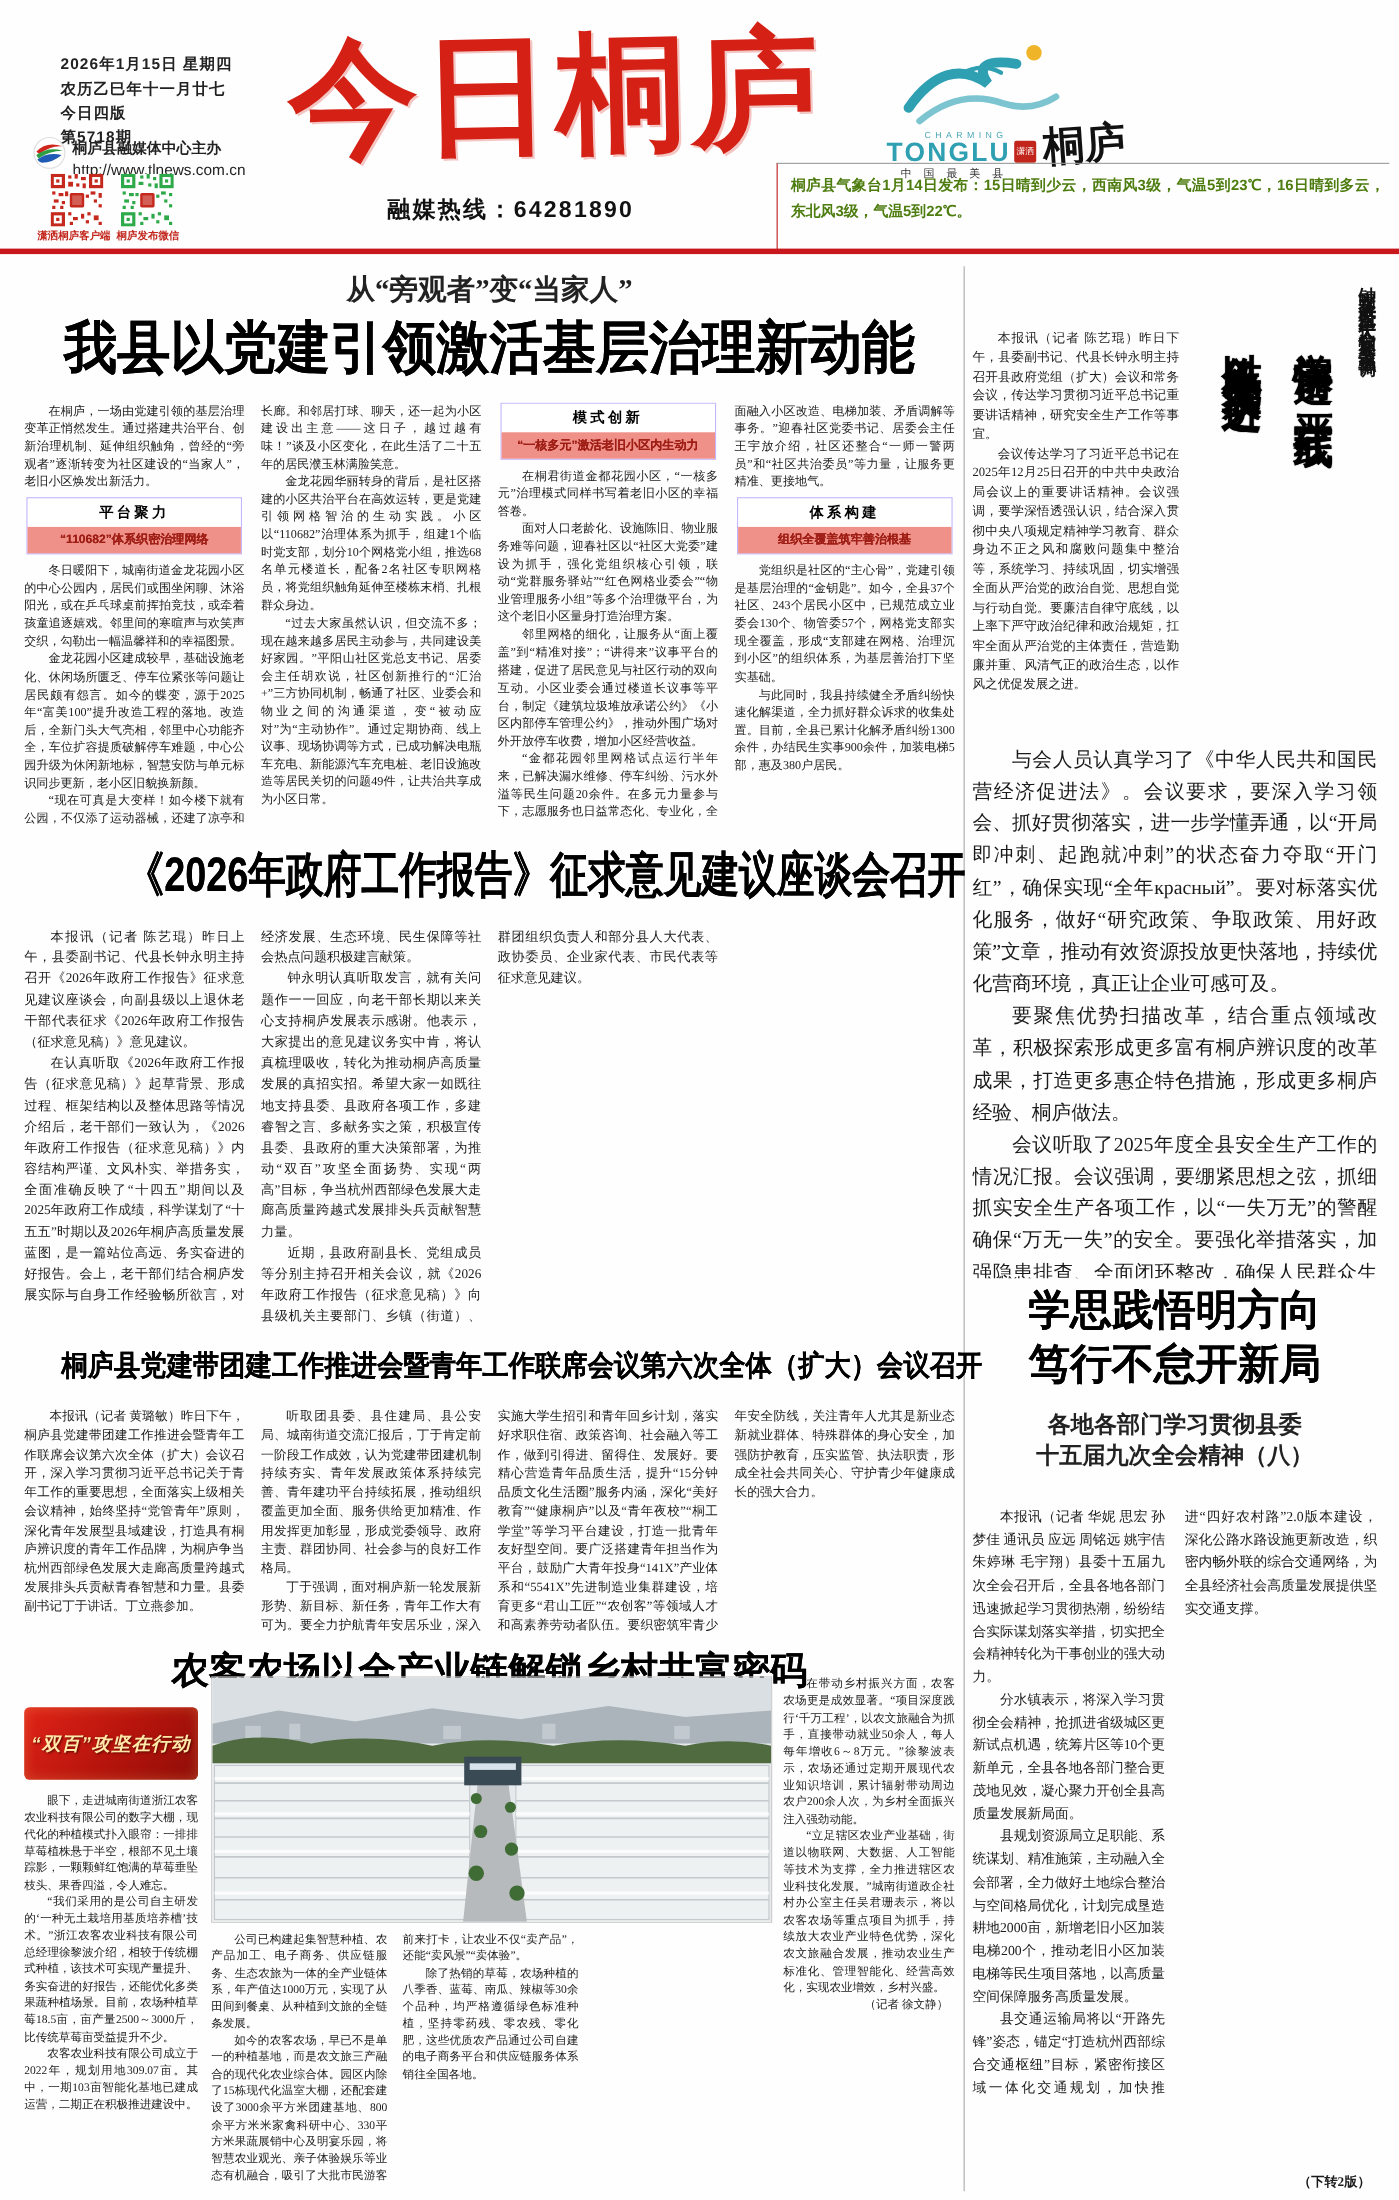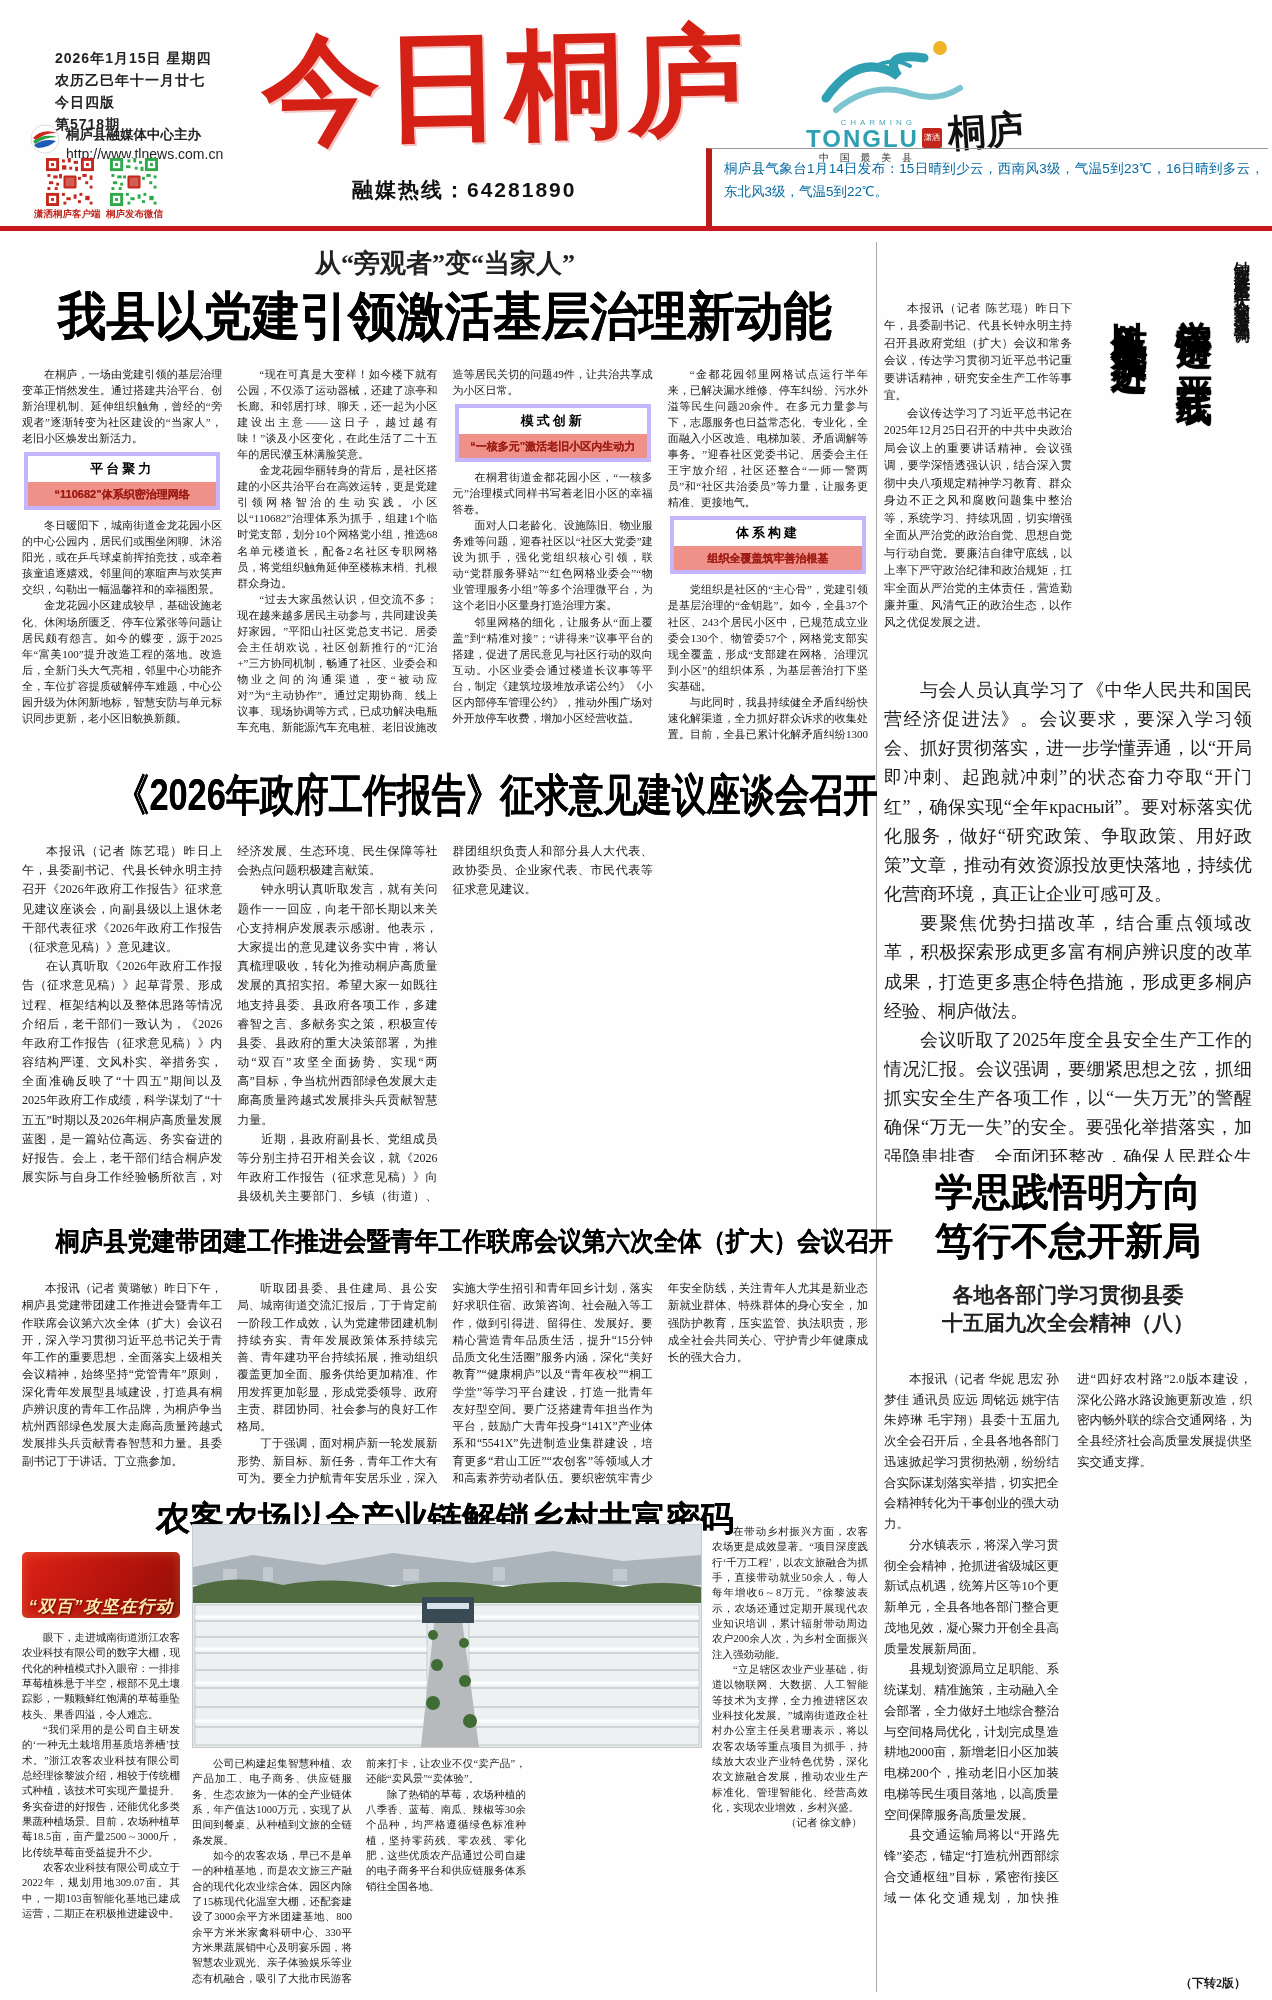--- a/index.html
+++ b/index.html
@@ -15,41 +15,41 @@
   .masthead{font-size:118px;line-height:1;font-weight:900;color:#d42015;letter-spacing:4px;
         font-family:"DejaVu Serif",serif;text-shadow:2px 2px 0 rgba(212,32,21,.25);transform:rotate(-1.2deg);}
   .hotline{font-size:21px;font-weight:900;color:#111;letter-spacing:2px;font-family:"Liberation Sans",sans-serif;}
   .brand-charming{font-size:8px;letter-spacing:4px;color:#4aa7b5;font-family:"Liberation Sans",sans-serif;}
   .brand-name{font-size:24px;font-weight:900;color:#2fa0b2;letter-spacing:2px;font-family:"Liberation Sans",sans-serif;line-height:1;}
   .brand-tagline{font-size:10px;letter-spacing:4px;color:#333;font-family:"Liberation Sans",sans-serif;}
   .brand-calligraphy{font-size:38px;font-weight:900;color:#111;font-family:"DejaVu Serif",serif;
         transform:rotate(-4deg);line-height:1;}
   .seal{width:20px;height:20px;background:#c2251b;color:#fff;font-size:8px;line-height:10px;
         text-align:center;border-radius:2px;padding:0;display:flex;align-items:center;justify-content:center;}
-  .weather-box{border-top:1px solid #999;border-left:6px solid #b91c1c;padding:9px 4px 0 12px;
-        font-size:13.5px;line-height:1.7;font-weight:400;color:#0369a1;text-align:justify;
+  .weather-box{border-top:1px solid #999;border-left:1px solid #b91c1c;padding:9px 4px 0 12px;
+        font-size:13.5px;line-height:1.7;font-weight:700;color:#4d7c0f;text-align:justify;
         font-family:"Liberation Sans",sans-serif;}
   .red-rule{background:#c8181d;}
   .v-divider{background:#aaa;width:1px;}
   
   .hl{font-family:"Liberation Sans",sans-serif;font-weight:900;color:#000;text-align:center;
       white-space:nowrap;text-shadow:0 0 .6px #000;}
   .kicker{font-family:"Liberation Serif",serif;font-weight:700;color:#222;text-align:center;white-space:nowrap;}
   
   .bt p{margin:0;text-indent:2em;text-align:justify;}
   .bt .byline{text-align:right;text-indent:0;padding-right:6px;}
   .cols4{columns:4;column-gap:15px;column-fill:auto;overflow:hidden;}
   .cols3{columns:3;column-gap:14px;column-fill:auto;overflow:hidden;}
   .cols2{columns:2;column-gap:18px;column-fill:auto;overflow:hidden;}
   .a1-body{font-size:11px;line-height:1.46;}
   .a2-body{font-size:12px;line-height:1.6;}
   .a3-body{font-size:11.5px;line-height:1.5;}
   .a4-left,.a4-right{font-size:10.5px;line-height:1.46;overflow:hidden;}
   .a4-mid{font-size:10.5px;line-height:1.46;}
-  .hl-box{border:4px solid #c4b5fd;margin:6px 2px 7px 2px;break-inside:avoid;text-align:center;background:#fff;}
+  .hl-box{border:1px solid #c4b5fd;margin:6px 2px 7px 2px;break-inside:avoid;text-align:center;background:#fff;}
   .hl-box .tag{font-weight:700;font-size:13px;letter-spacing:3px;padding:4px 0 3px 0;color:#000;
         font-family:"Liberation Sans",sans-serif;}
   .hl-box .bar{background:#ef9188;color:#9e1d15;font-weight:900;font-size:11px;padding:4px 0;
         font-family:"Liberation Sans",sans-serif;text-shadow:0 0 .4px #9e1d15;}
   
   .vert{writing-mode:vertical-rl;}
   .v-kicker{font-size:16px;letter-spacing:3px;font-weight:600;color:#111;}
   .v-headline{font-weight:900;font-family:"Liberation Sans",sans-serif;color:#000;font-size:36px;
         letter-spacing:4px;text-shadow:0 0 1px #000;}
   .v-headline .v-line{margin-left:16px;}
@@ -250,21 +250,21 @@
 
   <div class="abs hl" style="left:22px;top:1224px;width:846px;font-size:26px;transform:scaleX(.92);transform-origin:center;">桐庐县党建带团建工作推进会暨青年工作联席会议第六次全体（扩大）会议召开</div>
   <div class="abs bt cols4 a3-body" style="left:22px;top:1280px;width:846px;height:212px;">
       <p>本报讯（记者 黄璐敏）昨日下午，桐庐县党建带团建工作推进会暨青年工作联席会议第六次全体（扩大）会议召开，深入学习贯彻习近平总书记关于青年工作的重要思想，全面落实上级相关会议精神，始终坚持“党管青年”原则，深化青年发展型县域建设，打造具有桐庐辨识度的青年工作品牌，为桐庐争当杭州西部绿色发展大走廊高质量跨越式发展排头兵贡献青春智慧和力量。县委副书记丁于讲话。丁立燕参加。</p>
       <p>听取团县委、县住建局、县公安局、城南街道交流汇报后，丁于肯定前一阶段工作成效，认为党建带团建机制持续夯实、青年发展政策体系持续完善、青年建功平台持续拓展，推动组织覆盖更加全面、服务供给更加精准、作用发挥更加彰显，形成党委领导、政府主责、群团协同、社会参与的良好工作格局。</p>
       <p>丁于强调，面对桐庐新一轮发展新形势、新目标、新任务，青年工作大有可为。要全力护航青年安居乐业，深入实施大学生招引和青年回乡计划，落实好求职住宿、政策咨询、社会融入等工作，做到引得进、留得住、发展好。要精心营造青年品质生活，提升“15分钟品质文化生活圈”服务内涵，深化“美好教育”“健康桐庐”以及“青年夜校”“桐工学堂”等学习平台建设，打造一批青年友好型空间。要广泛搭建青年担当作为平台，鼓励广大青年投身“141X”产业体系和“5541X”先进制造业集群建设，培育更多“君山工匠”“农创客”等领域人才和高素养劳动者队伍。要织密筑牢青少年安全防线，关注青年人尤其是新业态新就业群体、特殊群体的身心安全，加强防护教育，压实监管、执法职责，形成全社会共同关心、守护青少年健康成长的强大合力。</p>
     </div>
 
   <div class="abs hl" style="left:22px;top:1496px;width:846px;font-size:34px;">农客农场以全产业链解锁乡村共富密码</div>
 
-  <div class="abs badge" style="left:22px;top:1552px;width:158px;height:66px;align-items:flex-end;">
+  <div class="abs badge" style="left:22px;top:1552px;width:158px;height:66px;">
     <span>“双百”攻坚在行动</span>
   </div>
 
   <svg class="abs photo" style="left:192px;top:1524px;" width="508" height="222" viewBox="0 0 508 222">
     <rect width="508" height="60" fill="#d9dfe3"></rect>
     <rect y="55" width="508" height="167" fill="#e7eaec"></rect>
     <path d="M0 42 L60 30 L130 40 L200 28 L280 38 L360 26 L430 36 L508 30 L508 60 L0 60 Z" fill="#aab4ba"></path>
     <g fill="#c2cad0">
       <rect x="30" y="44" width="14" height="12"></rect>
         <rect x="70" y="42" width="10" height="14"></rect>

